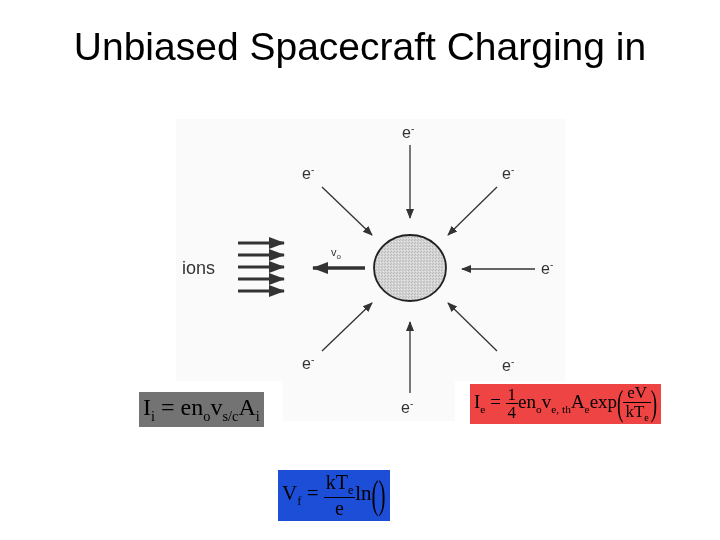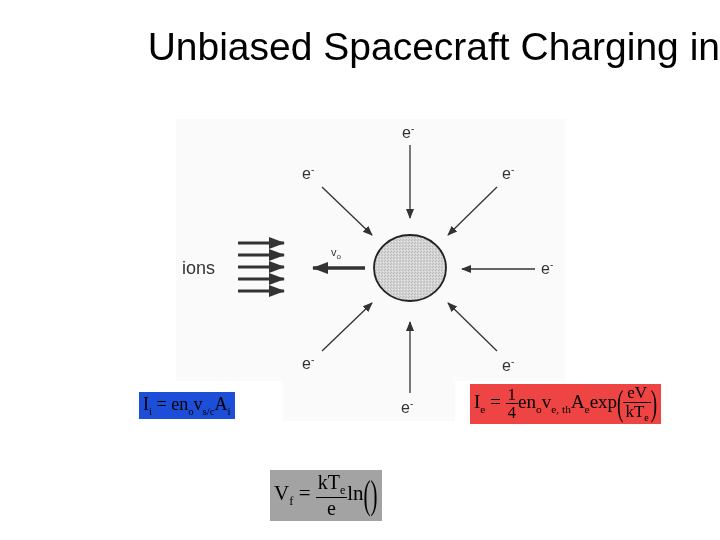--- a/index.html
+++ b/index.html
@@ -1,41 +1,41 @@
 <!DOCTYPE html>
 <html><head>
   <meta charset="utf-8">
   <style>
     html, body { margin: 0; padding: 0; }
     body {
       width: 720px; height: 540px; background: #ffffff; position: relative; overflow: hidden;
       font-family: "Liberation Sans", sans-serif; color: #000;
     }
     .title {
-      position: absolute; left: 0; top: 24px; width: 720px; text-align: right;
+      position: absolute; left: 0; top: 24px; width: 720px; text-align: center;
       font-size: 39px; line-height: 46px; font-family: "Liberation Sans", sans-serif; color: #000;
     }
     .panel {
       position: absolute; left: 176px; top: 119px; width: 389px; height: 262px; background: #fafafa;
     }
     .panel-lower {
       position: absolute; left: 283px; top: 381px; width: 172px; height: 40px; background: #fafafa;
     }
     .diagram-svg { position: absolute; left: 0; top: 0; }
     .eq {
       position: absolute; font-family: "Liberation Serif", serif; color: #000; white-space: nowrap;
     }
     .eq sub { font-size: 60%; }
     .frac { display: inline-block; vertical-align: middle; text-align: center; }
     .frac .num { display: block; border-bottom: 1.5px solid #000; padding: 0 2px; line-height: 1.05; }
     .frac .den { display: block; line-height: 1.05; padding: 0 2px; }
     .paren { display: inline-block; vertical-align: middle; font-weight: 100; transform: scaleY(1.9); }
-    .eq-ii { left: 139px; top: 392px; font-size: 18px; background: #1d4ed8; padding: 2px 4px; }
+    .eq-ii { left: 139px; top: 392px; font-size: 24px; background: #737373; padding: 2px 4px; }
     .eq-ie { left: 470px; top: 384px; font-size: 19px; background: #ef4444; padding: 0 4px; }
-    .eq-vf { left: 270px; top: 470px; font-size: 21px; background: #a3a3a3; padding: 2px 4px; }
+    .eq-vf { left: 278px; top: 470px; font-size: 21px; background: #1d4ed8; padding: 2px 4px; }
     .eq-ie .frac { font-size: 17px; }
     .eq-vf .frac { font-size: 20px; }
   </style>
 </head>
 <body>
 
 <div class="title">
   <div>Unbiased Spacecraft Charging in</div>
 </div>
 

